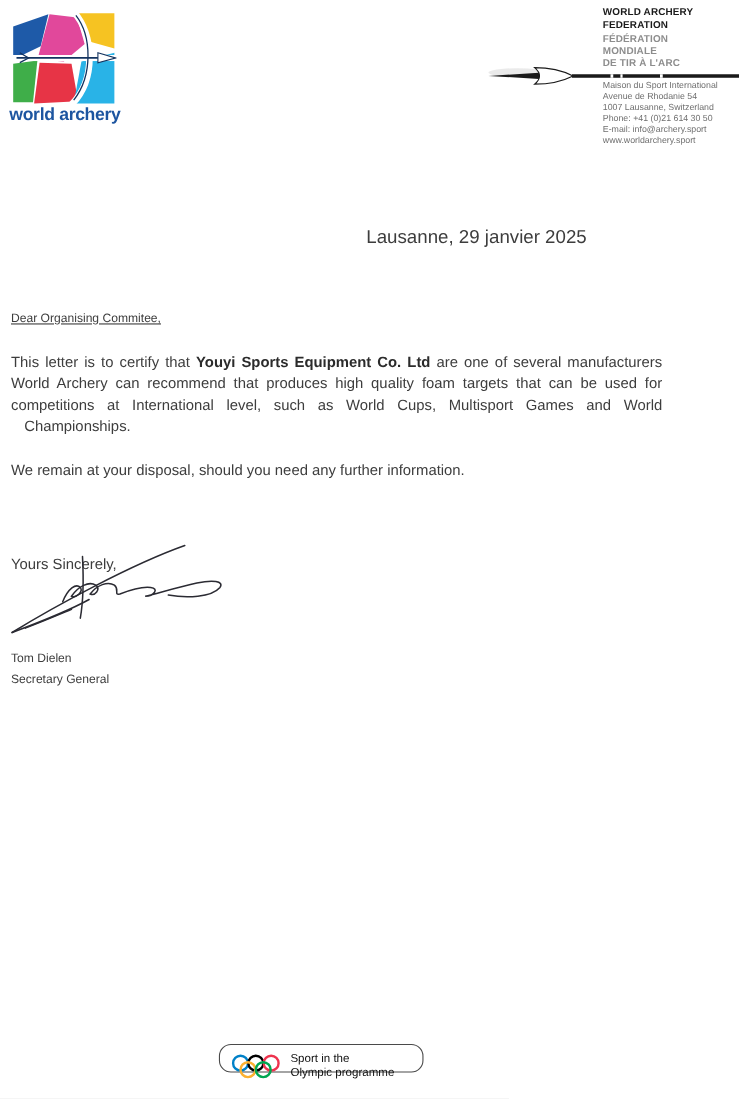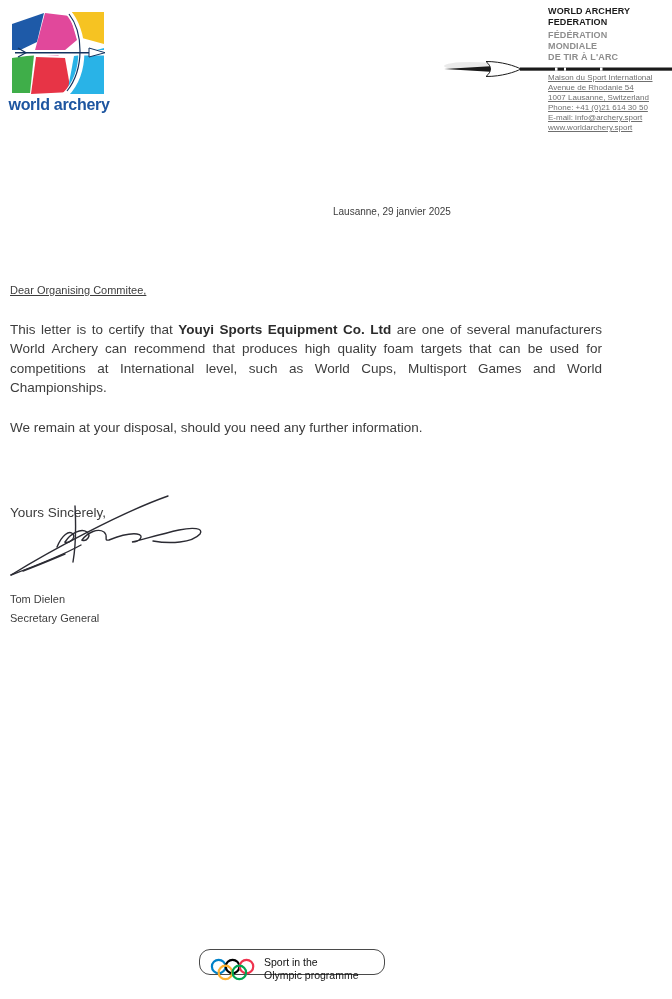--- a/index.html
+++ b/index.html
@@ -11,29 +11,29 @@
   .abs{position:absolute;}
 
   
   .logo-wrap{left:10px;top:10px;width:100px;}
   .logo-wordmark{
     position:absolute;left:-3px;top:86px;width:104px;text-align:center;
     font-weight:700;font-size:16px;letter-spacing:-0.3px;
   }
   .org-block{left:548px;top:6px;font-weight:700;font-size:9px;line-height:11px;letter-spacing:0.15px;}
   .org-fr{margin-top:2px;}
-  .addr-block{left:548px;top:73px;font-size:8px;line-height:10px;text-decoration:underline;}
+  .addr-block{left:548px;top:73px;font-size:8px;line-height:10px;}
   .arrow-svg{left:428px;top:59px;}
 
   
-  .date-line{left:333px;top:206px;font-size:10px;}
+  .date-line{left:333px;top:206px;font-size:17px;}
   .salutation{left:10px;top:284px;font-size:11px;text-decoration:underline;}
   .para1{left:10px;top:320px;width:592px;font-size:13.5px;line-height:19.4px;}
   .body-line{text-align:justify;text-align-last:justify;}
-  .body-line.last{text-align-last:left;}
+  .body-line.last{text-align-last:left;margin-left:12px;}
   .bold-seg{font-weight:700;color:#2b2b2b;}
   .para2{left:10px;top:420px;font-size:13.5px;text-align:right;}
   .closing{left:10px;top:458px;font-size:13.5px;margin-top:47px;}
   .signature-svg{left:5px;top:483px;}
   .signer-block{left:10px;top:590px;font-size:11px;line-height:19px;}
 
   
   .olympic-box{
     left:199px;top:949px;width:186px;height:26px;
     border:1.3px solid #4a4a4a;border-radius:11px;box-sizing:border-box;

